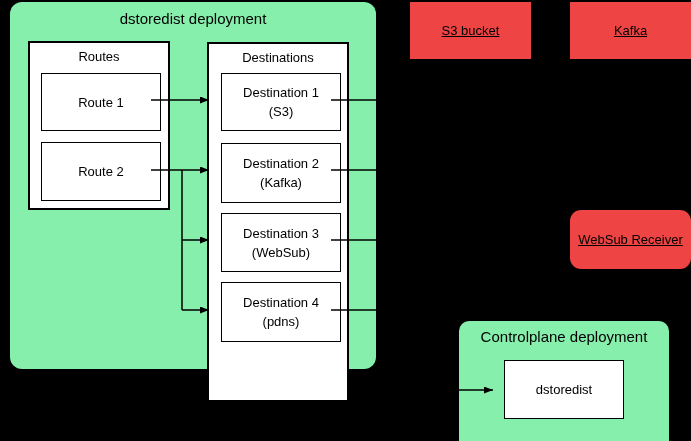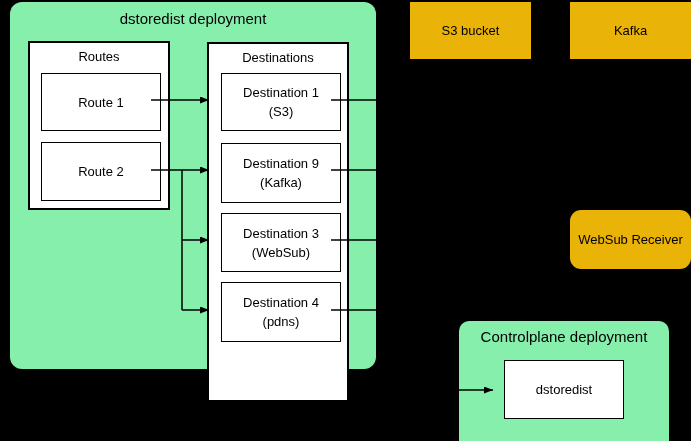--- a/index.html
+++ b/index.html
@@ -66,26 +66,27 @@
     align-items: center;
     justify-content: center;
     text-align: center;
     font-size: 13px;
     line-height: 19px;
   }
 
   
   .ext-node {
     position: absolute;
-    background: #eab308;
+    background: #ef4444;
     display: flex;
     align-items: center;
     justify-content: center;
     text-align: center;
     font-size: 13px;
+    text-decoration: underline;
   }
 
   svg.connectors {
     position: absolute;
     left: 0;
     top: 0;
     pointer-events: none;
   }
 </style>
 </head>
@@ -108,21 +109,21 @@
 
     <div class="group" style="left:197px; top:40px; width:142px; height:360px;">
       <div class="group-title">Destinations</div>
 
       <div class="node" style="left:12px; top:29px; width:120px; height:58px;">
         <span>Destination 1</span>
         <span>(S3)</span>
       </div>
 
       <div class="node" style="left:12px; top:99px; width:120px; height:60px;">
-        <span>Destination 9</span>
+        <span>Destination 2</span>
         <span>(Kafka)</span>
       </div>
 
       <div class="node" style="left:12px; top:169px; width:120px; height:59px;">
         <span>Destination 3</span>
         <span>(WebSub)</span>
       </div>
 
       <div class="node" style="left:12px; top:238px; width:120px; height:60px;">
         <span>Destination 4</span>

